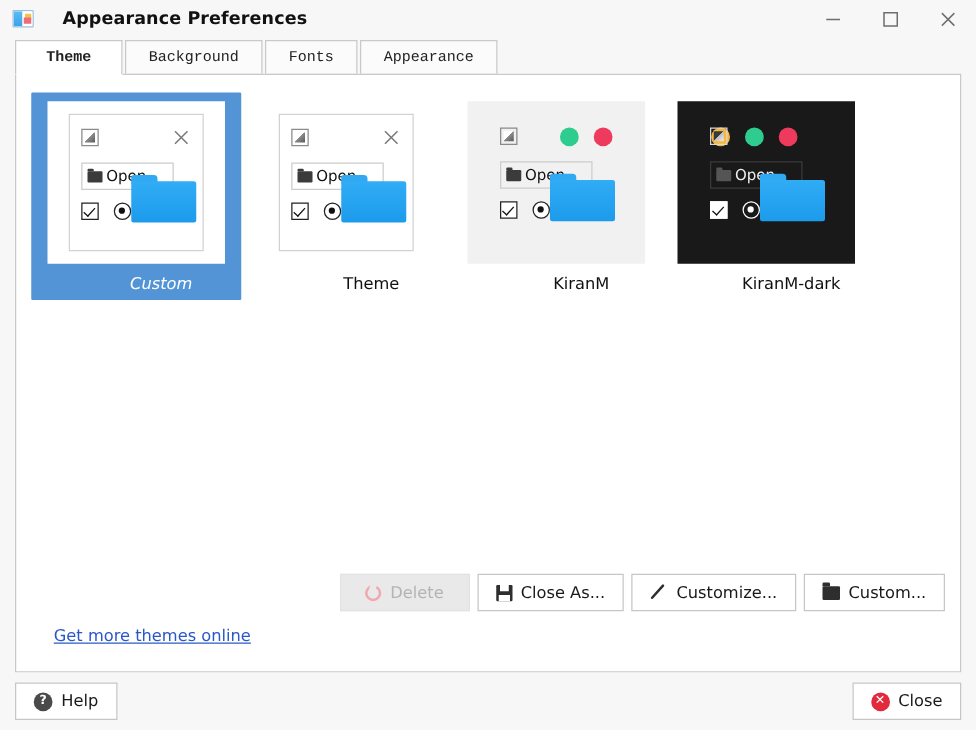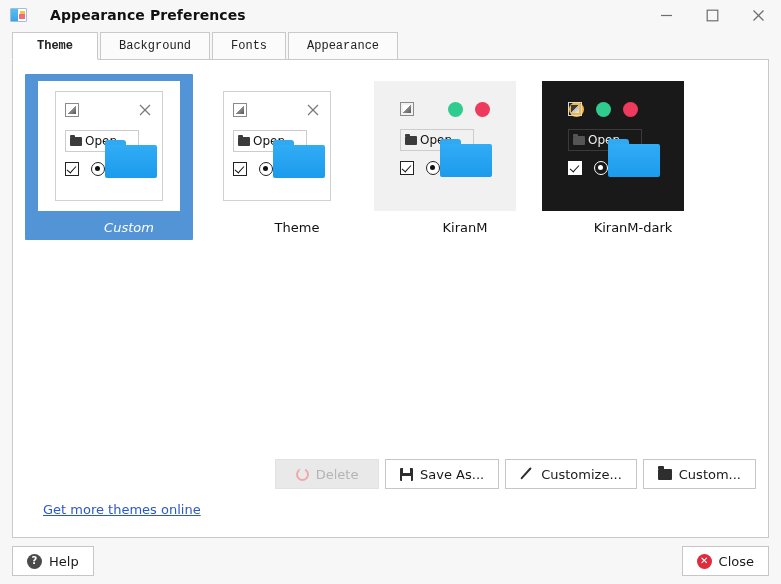--- a/index.html
+++ b/index.html
@@ -639,21 +639,21 @@
 
     </div>
 
     <div class="actions">
       <div class="btn disabled">
         <span class="ico-trash"></span>
         <span>Delete</span>
       </div>
       <div class="btn">
         <span class="ico-floppy"></span>
-        <span>Save As...</span>
+        <span>Close As...</span>
       </div>
       <div class="btn">
         <span class="ico-pencil"></span>
         <span>Customize...</span>
       </div>
       <div class="btn">
         <span class="ico-folder"></span>
         <span>Custom...</span>
       </div>
     </div>

